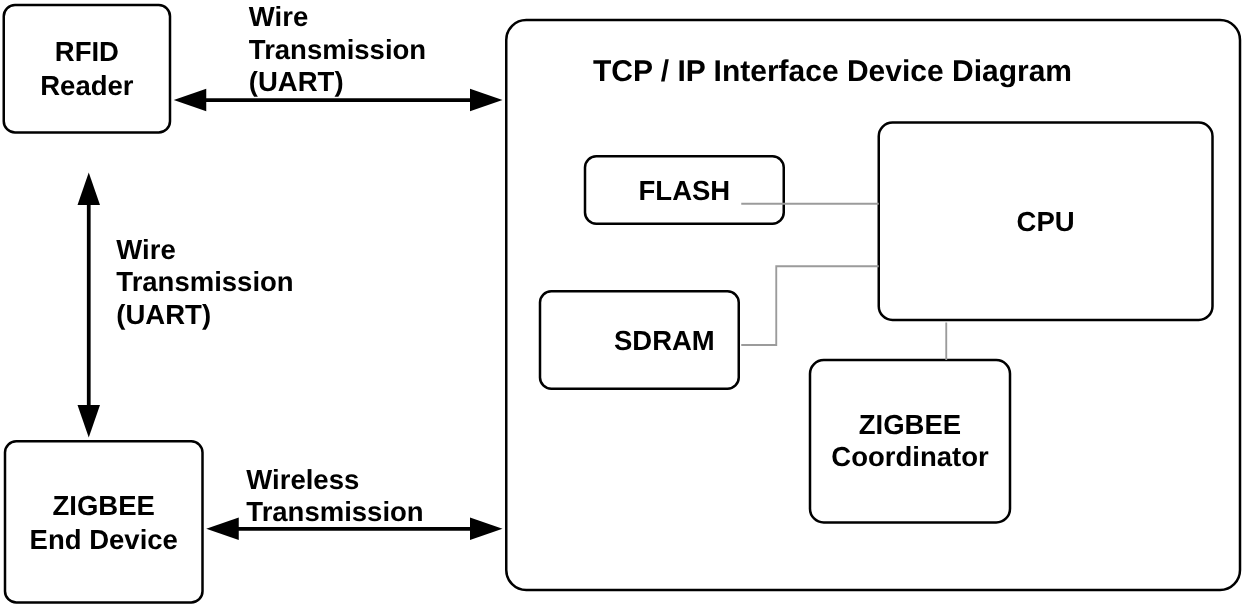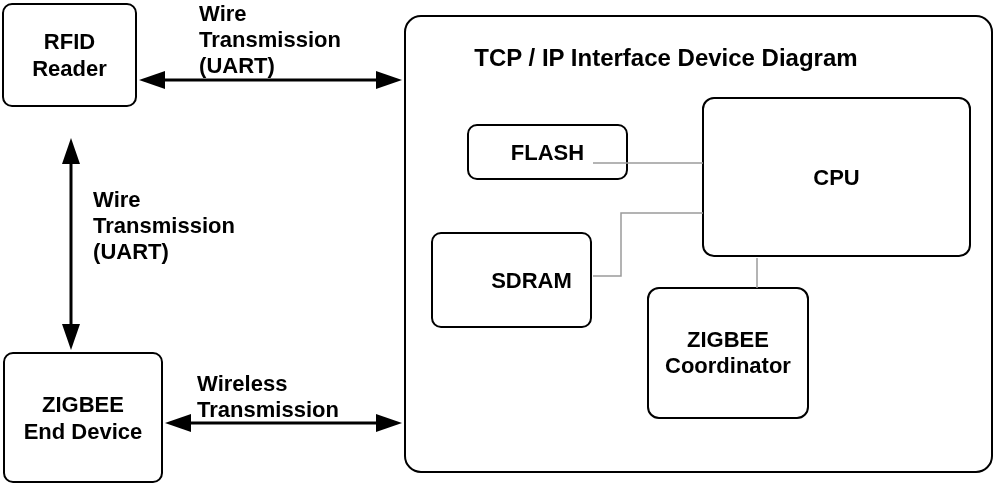--- a/index.html
+++ b/index.html
@@ -42,21 +42,21 @@
   .big-title {
     position: absolute;
     left: 260px; top: 26px;
     transform: translateX(-50%);
     font-weight: bold;
     font-size: 24px;
     line-height: 30px;
     white-space: nowrap;
   }
   .in-flash { left: 25px;  top: 107px; width: 161px; height: 56px; margin-left: 36px;  }
-  .in-sdram { left: 25px;  top: 215px; width: 161px; height: 96px; padding-left: 40px;  }
+  .in-sdram { left: 25px;  top: 215px; width: 161px; height: 80px; padding-left: 40px;  }
   .in-cpu   { left: 296px; top: 80px;  width: 269px; height: 160px; border-radius: 12px; }
   .in-zco   { left: 241px; top: 270px; width: 162px; height: 132px; border-radius: 12px; line-height: 26px; }
   .link-label {
     position: absolute;
     transform: translateX(-50%);
     font-weight: bold;
     font-size: 22px;
     line-height: 26px;
     text-align: left;
     white-space: pre-line;

